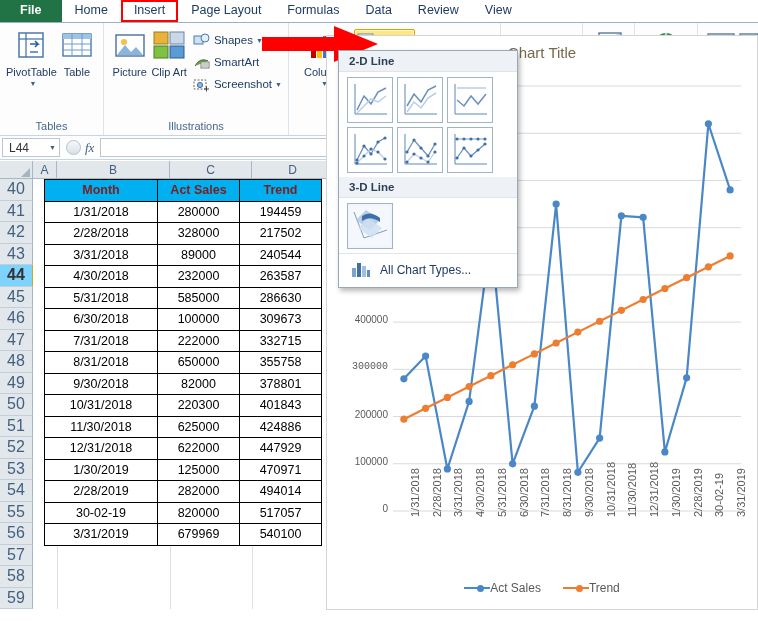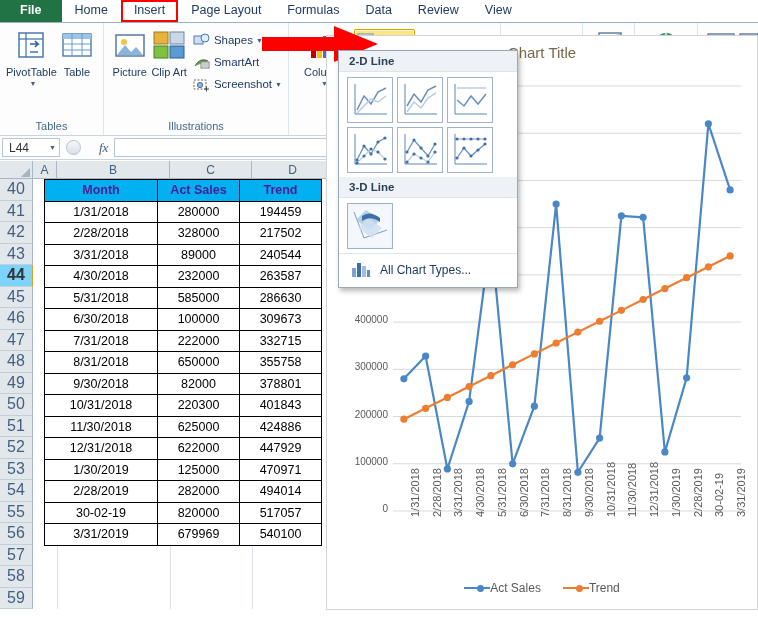--- a/index.html
+++ b/index.html
@@ -122,21 +122,21 @@
     height:24px; display:flex; align-items:center;
     background:#fdfdfd;
     border-bottom:1px solid #c8d4e0;
     padding:0 2px;
   }
   #namebox {
     width:58px; height:19px; border:1px solid #b9c6d4; background:#fff;
     display:flex; align-items:center; justify-content:space-between;
     padding:0 3px 0 6px; font-size:12px; color:#333;
   }
-  #fx-zone { display:flex; align-items:center; gap:18px; padding:0 6px; }
+  #fx-zone { display:flex; align-items:center; gap:4px; padding:0 6px; }
   .fx-circle {
     width:15px;height:15px;border-radius:50%;
     background:linear-gradient(#f6f8fa,#d8e0e8);
     border:1px solid #b5c2cf;
   }
   #fx-label { font-style:italic; font-family:"Liberation Serif",serif; font-size:13px; color:#44607f; }
   #formula-input {
     flex:1; height:19px; border:1px solid #b9c6d4; background:#fff;
     margin-right:2px;
   }
@@ -175,21 +175,21 @@
     border-collapse:collapse;
     font-size:12.5px;
   }
   #datatable th, #datatable td {
     border:1px solid #000000;
     height:21.5px;
     text-align:center;
     font-family:"Liberation Sans", sans-serif;
   }
   #datatable th {
-    background:#00b0f0; color:#4c1d95; font-weight:bold; font-size:12.5px;
+    background:#00b0f0; color:#7f1d1d; font-weight:bold; font-size:12.5px;
   }
   #datatable td { background:#ffffff; color:#000; }
   .c-month { width:113px; }
   .c-sales { width:82px; }
   .c-trend { width:82px; }
 
   
   #chart {
     position:absolute; left:326px; top:35px;
     width:432px; height:575px;
@@ -825,21 +825,21 @@
       <div class="xtick" style="left: 321.125px; top: 481px;">12/31/2018</div>
       <div class="xtick" style="left: 342.875px; top: 481px;">1/30/2019</div>
       <div class="xtick" style="left: 364.625px; top: 481px;">2/28/2019</div>
       <div class="xtick" style="left: 386.375px; top: 481px;">30-02-19</div>
       <div class="xtick" style="left: 408.125px; top: 481px;">3/31/2019</div>
     </div>
   <div id="chart-ylabels">
       <div class="ytick" style="left: 0px; width: 61px; top: 467px;">0</div>
       <div class="ytick" style="left: 0px; width: 61px; top: 419.778px;">100000</div>
       <div class="ytick" style="left: 0px; width: 61px; top: 372.556px;">200000</div>
-      <div class="ytick" style="left: 0px; width: 61px; top: 325.333px;">300000</div>
+      <div class="ytick" style="left: 0px; width: 61px; top: 325.333px; font-family: Liberation Mono, monospace;">300000</div>
       <div class="ytick" style="left: 0px; width: 61px; top: 278.111px;">400000</div>
       <div class="ytick" style="left: 0px; width: 61px; top: 230.889px;">500000</div>
       <div class="ytick" style="left: 0px; width: 61px; top: 183.667px;">600000</div>
       <div class="ytick" style="left: 0px; width: 61px; top: 136.444px;">700000</div>
       <div class="ytick" style="left: 0px; width: 61px; top: 89.2222px;">800000</div>
       <div class="ytick" style="left: 0px; width: 61px; top: 42px;">900000</div>
     </div>
   <div id="chart-legend">
     <div class="leg">
       <span class="bar" style="background: rgb(74, 135, 199);"></span>

